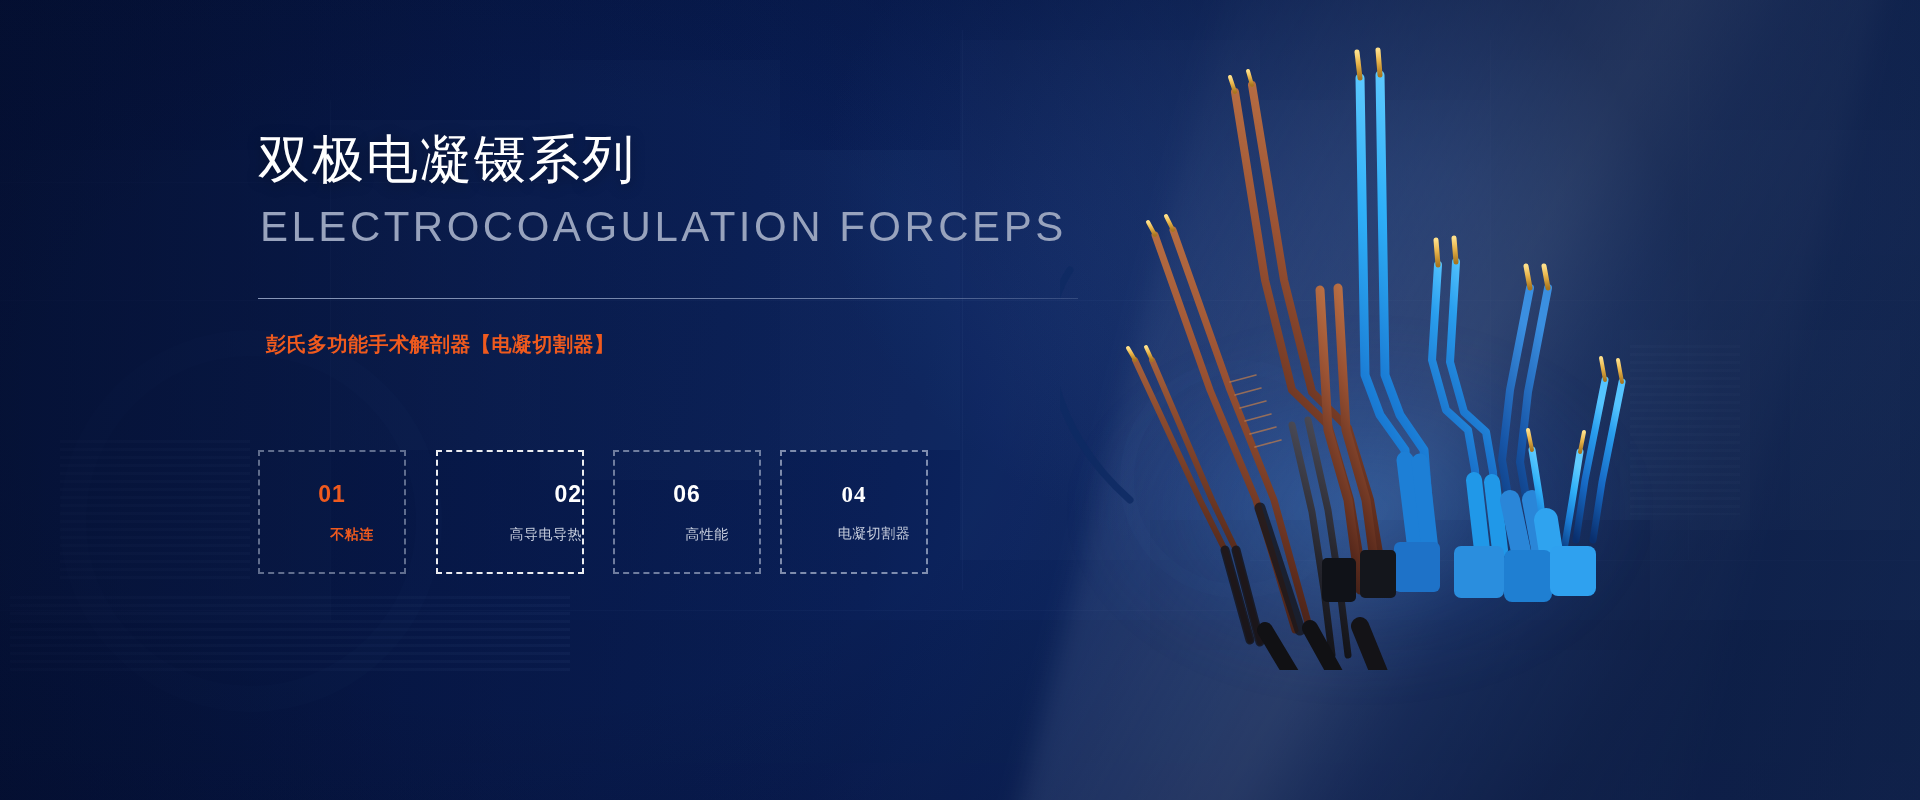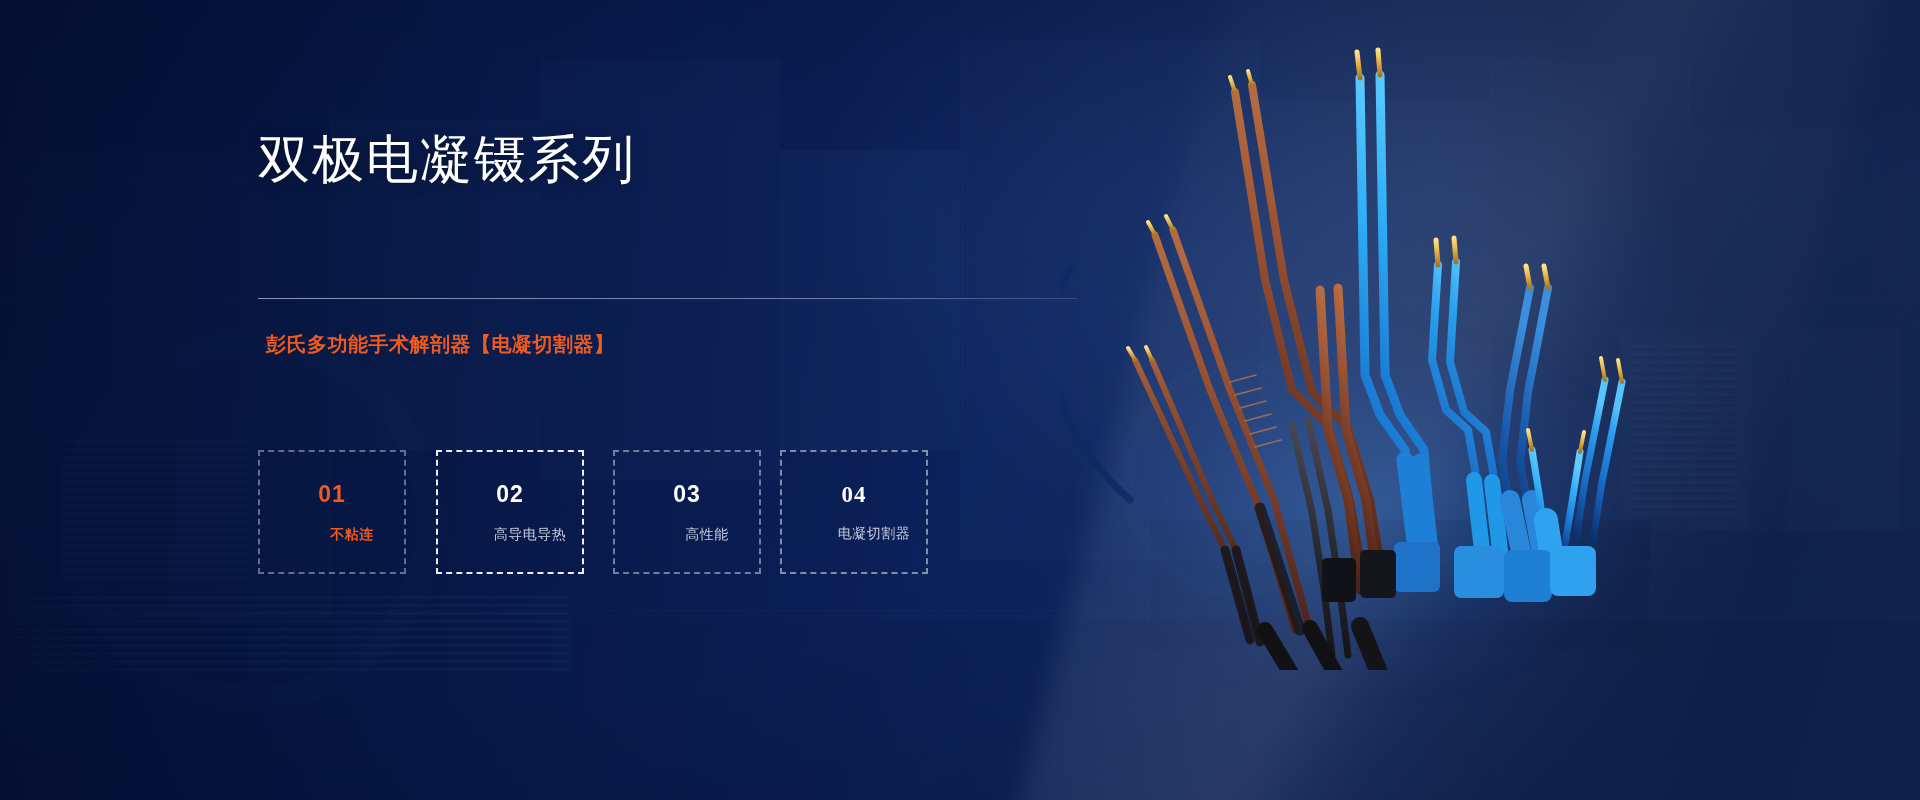--- a/index.html
+++ b/index.html
@@ -68,21 +68,21 @@
   }
 
   
   .features{position:absolute;top:450px;left:0;height:126px;}
   .fbox{
     position:absolute;top:0;width:148px;height:124px;box-sizing:border-box;
     border:2px dashed rgba(205,214,232,0.45);
     display:flex;flex-direction:column;align-items:center;justify-content:center;
   }
   .fbox.f1{left:0;}
-  .fbox.f2{left:178px;border-color:rgba(255,255,255,0.92);}
+  .fbox.f2{left:178px;border-color:rgba(255,255,255,0.92);align-items:flex-end;}
   .fbox.f3{left:355px;border-color:rgba(205,214,232,0.52);}
   .fbox.f4{left:522px;border-color:rgba(205,214,232,0.60);font-family:Liberation Serif, serif;}
   .fnum{font-size:23px;font-weight:700;color:#ffffff;line-height:1;letter-spacing:1px;}
   .flabel{font-size:14px;color:#c6cddd;line-height:1;margin-top:21px;letter-spacing:.5px;margin-left:40px;}
   .fbox.f1 .fnum{color:#ef5a1e;}
   .fbox.f1 .flabel{color:#ef5a1e;font-weight:700;}
 
   
   .art{position:absolute;left:1060px;top:30px;width:640px;height:640px;z-index:5;}
   .glow{
@@ -277,39 +277,40 @@
       </g>
     </svg>
   </div>
 
   <div class="vignette"></div>
 
   <div class="content">
 
     <div class="title-cn">双极电凝镊系列</div>
 
+    <div class="title-en">ELECTROCOAGULATION FORCEPS</div>
 
     <div class="divider"></div>
 
     <div class="subtitle">彭氏多功能手术解剖器【电凝切割器】</div>
 
     <div class="features">
 
       <div class="fbox f1">
         <span class="fnum">01</span>
         <span class="flabel">不粘连</span>
       </div>
 
       <div class="fbox f2">
         <span class="fnum">02</span>
         <span class="flabel">高导电导热</span>
       </div>
 
       <div class="fbox f3">
-        <span class="fnum">03</span>
+        <span class="fnum">06</span>
         <span class="flabel">高性能</span>
       </div>
 
       <div class="fbox f4">
         <span class="fnum">04</span>
         <span class="flabel">电凝切割器</span>
       </div>
 
     </div>
   </div>

